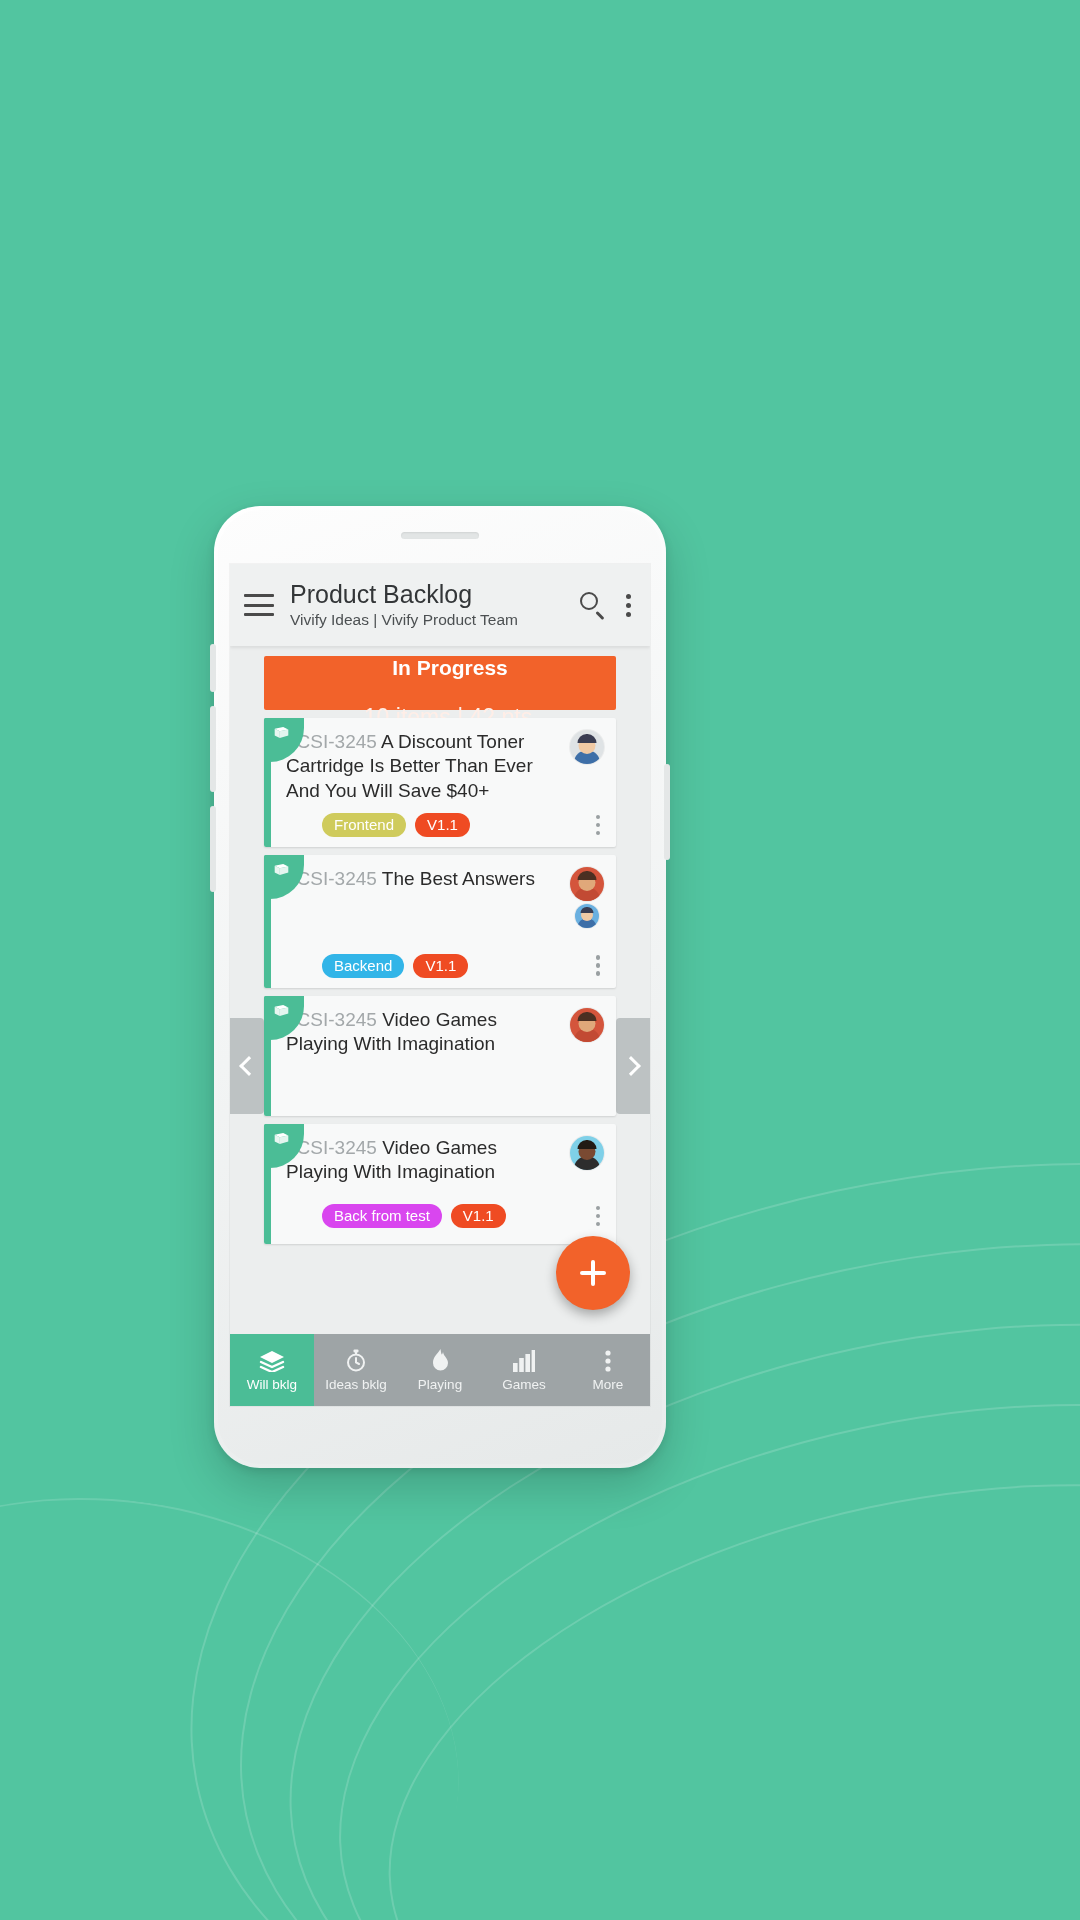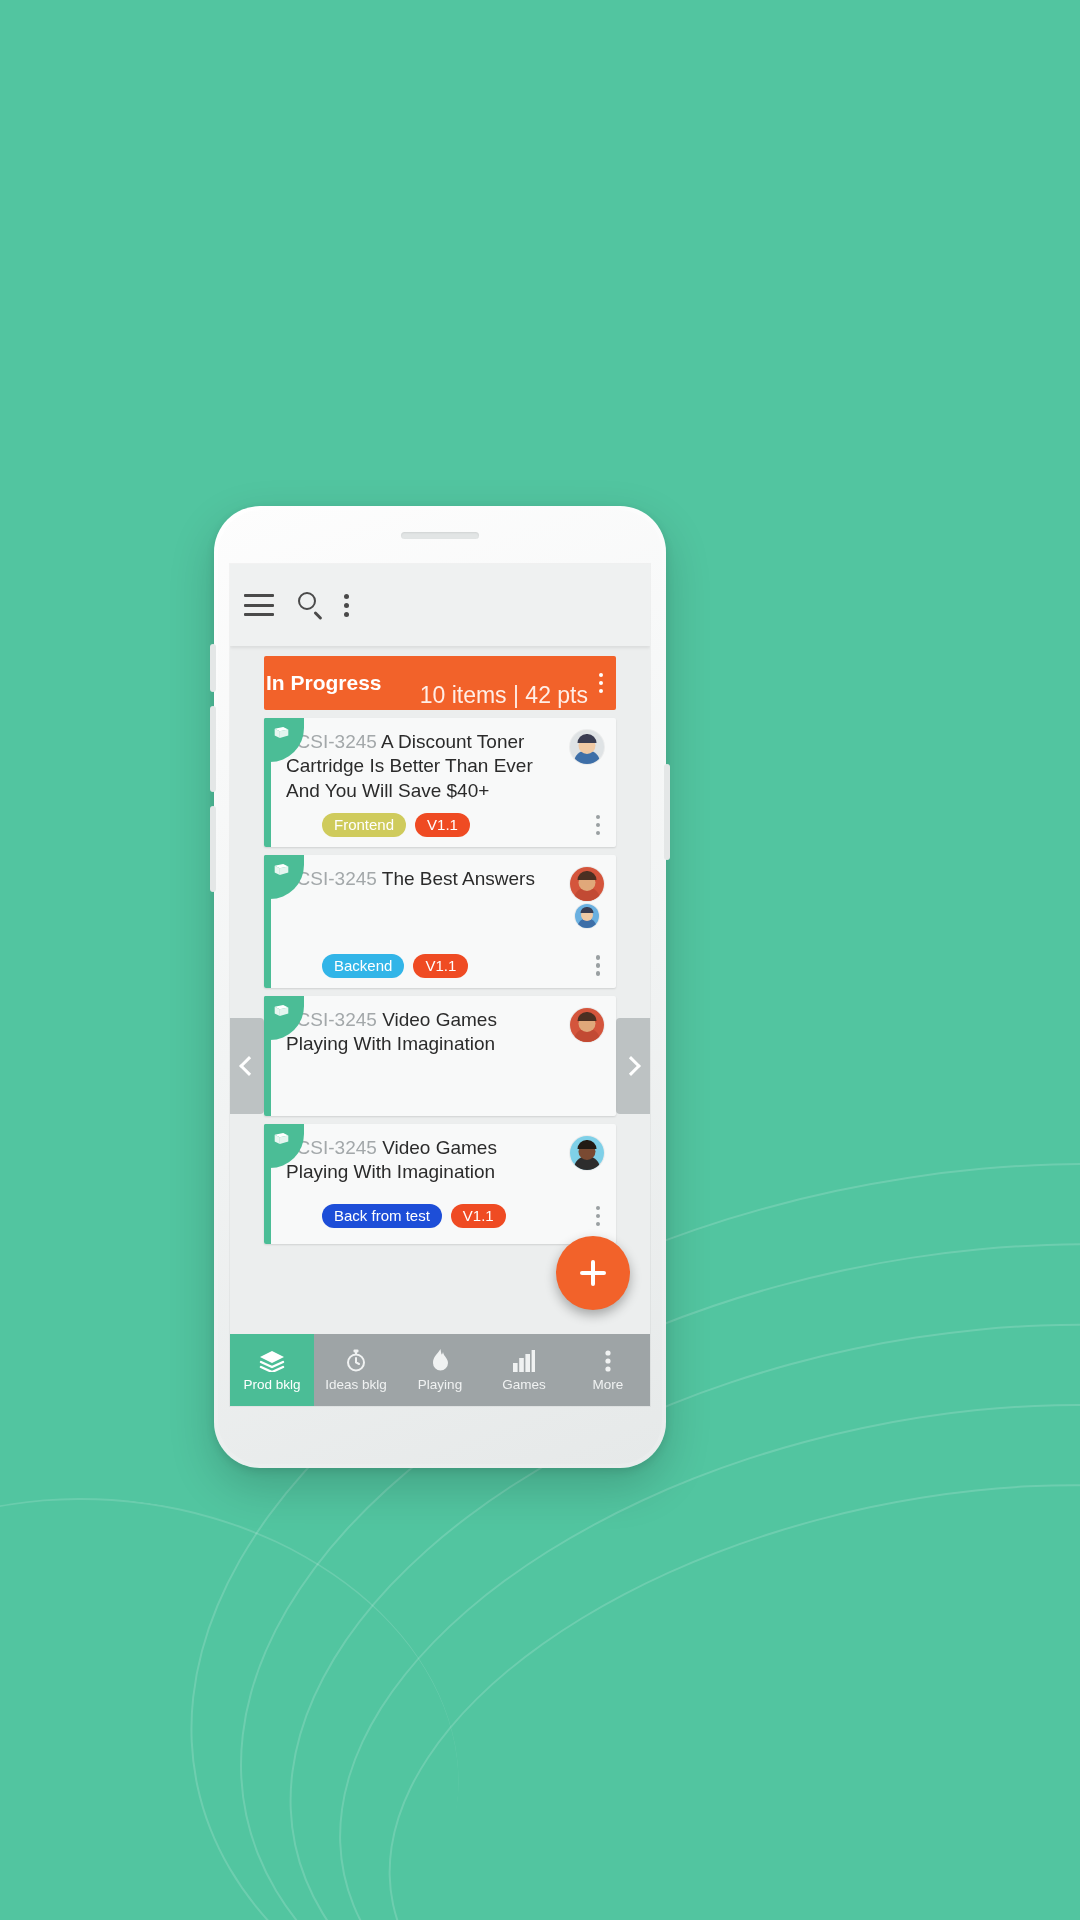--- a/index.html
+++ b/index.html
@@ -109,22 +109,23 @@
   }
   .column {
     position: absolute;
     left: 34px; top: 10px; width: 352px;
   }
   .col-header {
     background: #f2622a;
     color: #fff;
     height: 54px;
     display: flex; align-items: center;
-    padding: 0 6px 0 2px;
+    padding: 0 6px 0 26px;
     border-radius: 2px;
+    flex-direction: column;
   }
   .col-title { font-size: 21px; font-weight: bold; flex: 0 0 auto; }
   .col-count { flex: 1 1 auto; text-align: right; font-size: 23px; padding-right: 4px; color:#ffeee7;margin-top:24px;}
   .col-kebab { width:6px; display:flex; flex-direction:column; gap:3.5px; align-items:center; padding: 2px 9px; }
   .col-kebab span { width:4.5px; height:4.5px; border-radius:50%; background:#fff; display:block; }
 
   .card {
     position: relative;
     background: #f8f9f9;
     margin-top: 8px;
@@ -241,20 +242,24 @@
     <div class="speaker"></div>
 
     <div class="screen">
 
       <div class="appbar">
         <div class="ham">
             <i></i>
             <i></i>
             <i></i>
           </div>
+        <div class="appbar-titles">
+          <div class="app-title">Product Backlog</div>
+          <div class="app-sub">Vivify Ideas | Vivify Product Team</div>
+        </div>
         <div class="ab-icons">
           <div class="search-ic">
               <b></b>
               <i></i>
             </div>
           <div class="kebab">
               <span></span>
               <span></span>
               <span></span>
             </div>
@@ -391,21 +396,21 @@
               <div class="avatars">
                 <div class="avatar" style="background:#7fd0e8;">
                   <div class="av-body" style="background:#2d2d2d;"></div>
                   <div class="av-face" style="background:#7a4a32;"></div>
                   <div class="av-hair" style="background:#221a14;"></div>
                 </div>
               </div>
             </div>
             <div class="card-foot">
               <div class="tags">
-                <span class="tag" style="background:#1d4ed8;">Back from test</span>
+                <span class="tag" style="background:#d946ef;">Back from test</span>
                 <span class="tag" style="background:#ef4b23;">V1.1</span>
               </div>
               <div class="card-kebab">
                   <span></span>
                   <span></span>
                   <span></span>
                 </div>
             </div>
           </div>
 
@@ -427,21 +432,21 @@
       <div class="bottomnav">
 
         <div class="bn-item active">
           <div class="bn-ic">
             <svg width="26" height="22" viewBox="0 0 26 22">
               <path d="M13 1 L25 7 L13 13 L1 7 Z" fill="#ffffff"></path>
               <path d="M2 12 L13 17 L24 12" stroke="#ffffff" stroke-width="2.4" fill="none" stroke-linecap="round"></path>
               <path d="M2 17 L13 22 L24 17" stroke="#ffffff" stroke-width="2.4" fill="none" stroke-linecap="round"></path>
             </svg>
           </div>
-          <div class="bn-label">Prod bklg</div>
+          <div class="bn-label">Will bklg</div>
         </div>
 
         <div class="bn-item">
           <div class="bn-ic">
             <svg width="22" height="23" viewBox="0 0 22 23">
               <circle cx="11" cy="13.5" r="8" fill="none" stroke="#f0f2f2" stroke-width="2"></circle>
               <rect x="8.5" y="0.5" width="5" height="3" rx="1" fill="#f0f2f2"></rect>
               <rect x="10" y="3" width="2" height="3" fill="#f0f2f2"></rect>
               <path d="M11 9 L11 13.5 L14 15" stroke="#f0f2f2" stroke-width="2" fill="none" stroke-linecap="round"></path>
             </svg>

